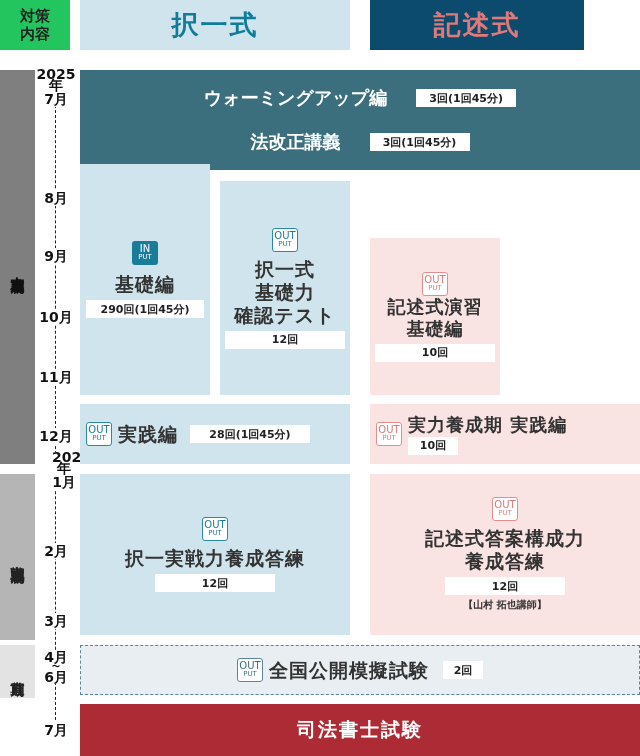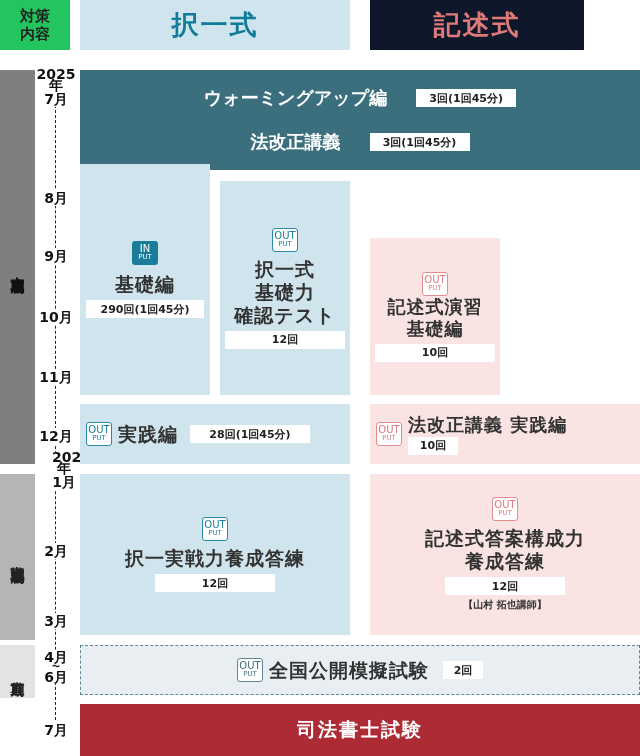--- a/index.html
+++ b/index.html
@@ -4,21 +4,21 @@
 <style>
   * { box-sizing: border-box; margin: 0; padding: 0; }
   html, body { width: 640px; height: 756px; background: #ffffff; overflow: hidden; }
   body { position: relative; font-family: "DejaVu Sans", "Liberation Sans", sans-serif; color: #333333; }
   .abs { position: absolute; }
 
   
   .hdr-label { left: 0; top: 0; width: 70px; height: 50px; background: #22c55e; display: flex; align-items: center; justify-content: center; text-align: center; font-weight: bold; font-size: 15px; line-height: 18px; color: #222; }
   .hdr-col { top: 0; height: 50px; display: flex; align-items: center; justify-content: center; font-weight: bold; font-size: 27px; letter-spacing: 2px; }
   .hdr-taku { left: 80px; width: 270px; background: #cfe4ec; color: #0f7c99; }
-  .hdr-kiju { left: 370px; width: 214px; background: #0f172a; color: #e07a7a; }
+  .hdr-kiju { left: 370px; width: 214px; background: #0c4a6e; color: #e07a7a; }
 
   
   .period { left: 0; width: 35px; display: flex; align-items: center; justify-content: center; font-weight: bold; font-size: 14px; line-height: 17px; color: #222; writing-mode: vertical-rl; text-orientation: upright; letter-spacing: 1px; }
   .p1 { top: 70px; height: 394px; background: #7f7f7f; color: #111; }
   .p2 { top: 474px; height: 166px; background: #b5b5b5; color: #222; }
   .p3 { top: 645px; height: 53px; background: #e3e3e3; color: #222; }
 
   
   .tl-line { left: 55px; width: 0; border-left: 1.5px dashed #222; }
   .month { left: 36px; width: 40px; text-align: center; font-weight: bold; font-size: 14px; color: #111; background: #fff; line-height: 16px; }
@@ -134,21 +134,21 @@
   <span class="title" style="margin-left:6px;">実践編</span>
   <span class="count" style="width:120px;margin-left:12px;">28回(1回45分)</span>
 </div>
 
 <div class="abs box-pink" style="left:370px;top:404px;width:270px;height:60px;display:flex;align-items:center;padding-left:6px;">
   <span class="badge badge-out-pink">
     <span class="b1">OUT</span>
       <span class="b2">PUT</span>
   </span>
   <div style="margin-left:6px;display:flex;flex-direction:column;align-items:flex-start;">
-    <span class="title" style="font-size:18px;line-height:22px;">法改正講義 実践編</span>
+    <span class="title" style="font-size:18px;line-height:22px;">実力養成期 実践編</span>
     <span class="count" style="width:50px;margin-top:1px;">10回</span>
   </div>
 </div>
 
 <div class="abs box box-blue" style="left:80px;top:474px;width:270px;height:161px;">
   <span class="badge badge-out-blue">
     <span class="b1">OUT</span>
       <span class="b2">PUT</span>
   </span>
   <div class="title" style="margin-top:6px;">択一実戦力養成答練</div>

